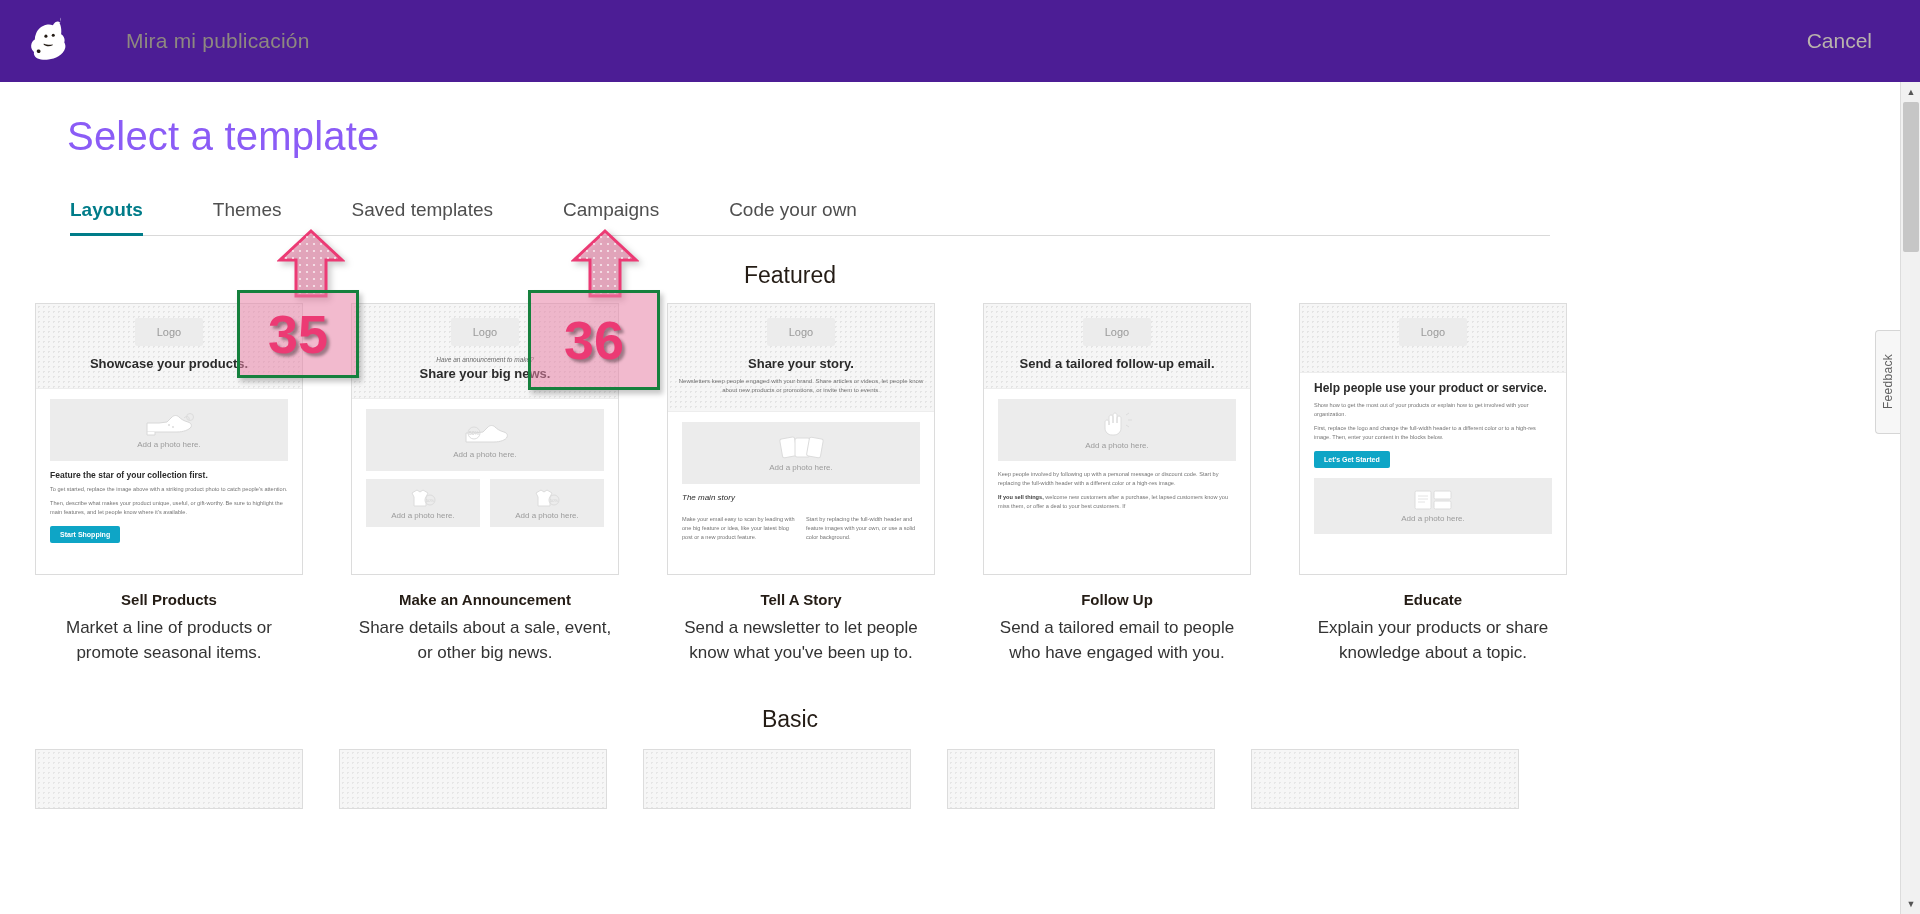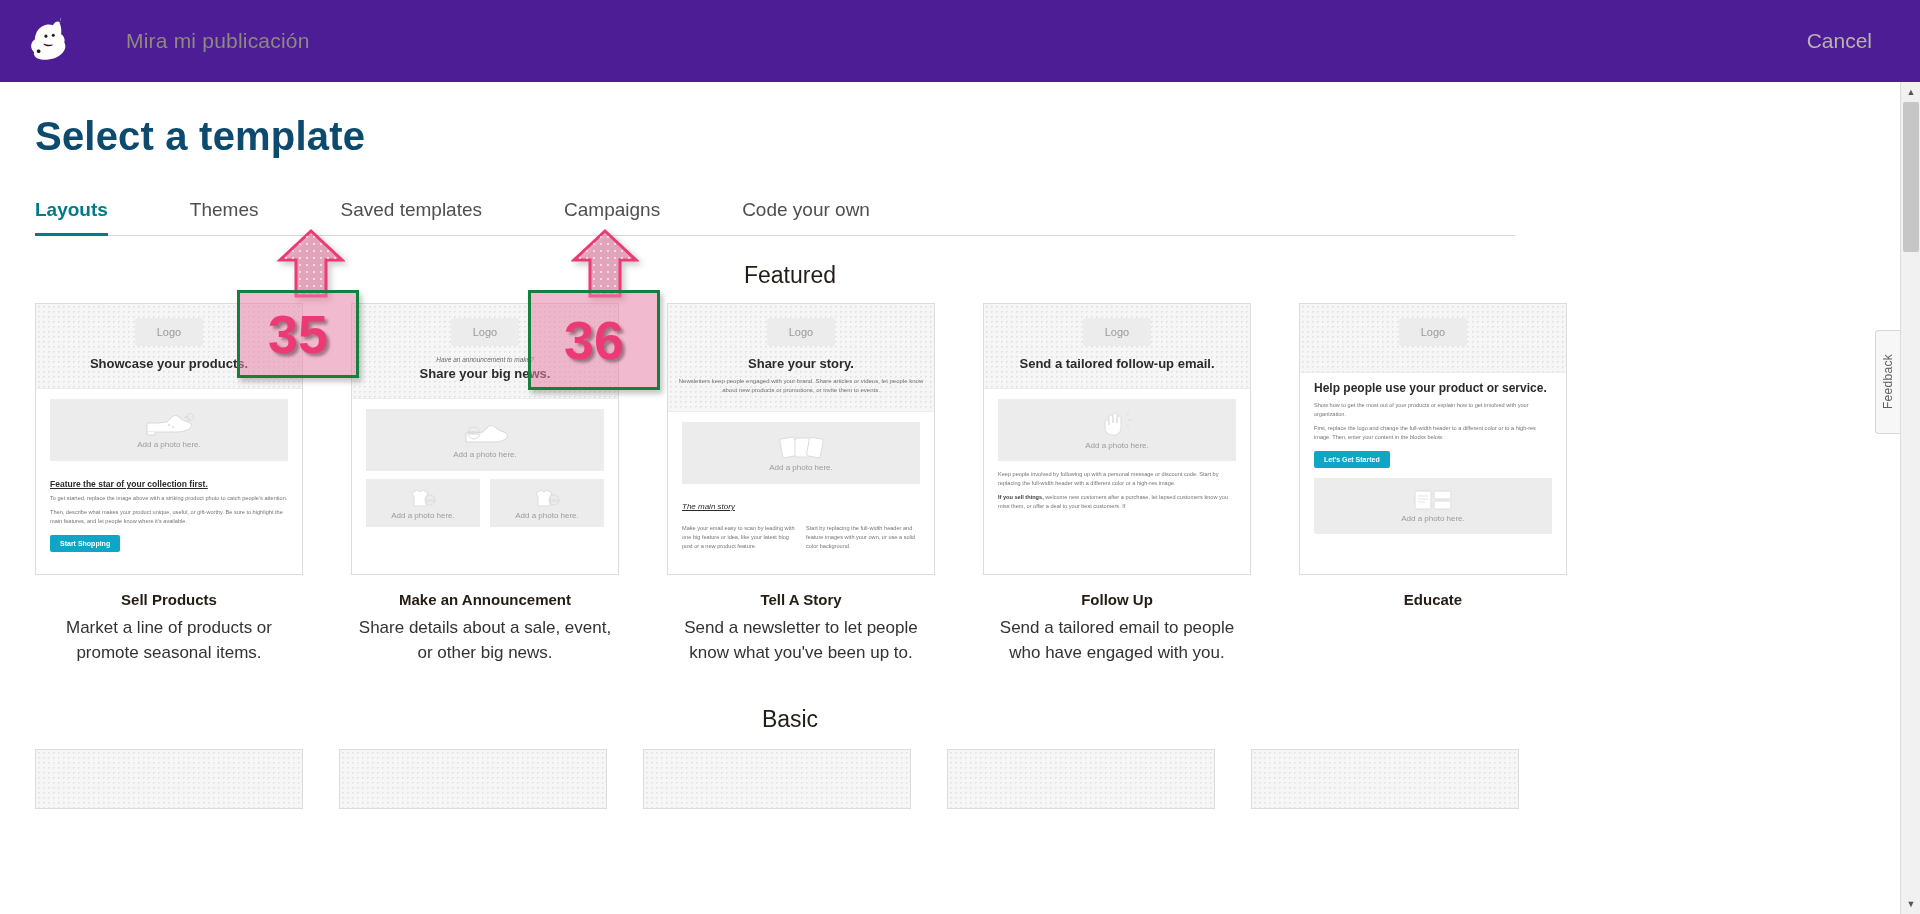--- a/index.html
+++ b/index.html
@@ -71,31 +71,33 @@
   }
 
   
   .content {
     position: absolute; top: 82px; left: 0;
     width: 1545px; height: 832px;
     padding-left: 35px;
   }
   .page-title {
     margin-top: 32px;
-    font-size: 40px; font-weight: 700; color: #0c4a6e;
+    font-size: 40px; font-weight: 400; color: #8b5cf6;
     letter-spacing: .2px;
+    margin-left: 32px;
   }
 
   
   .tabs {
     margin-top: 40px;
     display: flex; align-items: flex-start;
-    gap: 16px;
+    gap: 4px;
     border-bottom: 1px solid #d9d9d9;
     width: 1480px;
+    margin-left: 35px;
   }
   .tab {
     font-size: 19px;
     color: #4f4f4f;
     padding: 0 0 14px 0;
     margin-right: 66px;
     cursor: pointer;
     position: relative;
     white-space: nowrap;
   }
@@ -163,22 +165,21 @@
     height: 62px;
     display: flex; flex-direction: column;
     align-items: center; justify-content: center;
     gap: 2px;
     text-align: center;
   }
   .photo-ph .cap { font-size: 8px; color: #9b9b9b; }
   .photo-ph svg { display: block; }
   .body-h {
     font-size: 8.5px; font-weight: 700; color: #2b2b2b;
-    margin-top: 18px;
-    text-decoration: underline;
+    margin-top: 9px;
   }
   .body-p {
     font-size: 5.6px; color: #757575; line-height: 1.6;
     margin-top: 5px;
   }
   .body-p b { color: #3d3d3d; }
   .cta {
     display: inline-block;
     background: #0ea5c6; color: #fff;
     font-size: 7px; font-weight: 700;
@@ -410,20 +411,21 @@
               <rect x="3" y="3" width="16" height="18" rx="1.5" fill="#fff" stroke="#dcdcdc" stroke-width="1"></rect>
               <rect x="22" y="3" width="17" height="8" rx="1.5" fill="#fff" stroke="#dcdcdc" stroke-width="1"></rect>
               <rect x="22" y="13" width="17" height="8" rx="1.5" fill="#fff" stroke="#dcdcdc" stroke-width="1"></rect>
               <path d="M6 8h10M6 11h10M6 14h7" stroke="#e4e4e4" stroke-width="1"></path>
             </svg>
             <div class="cap">Add a photo here.</div>
           </div>
         </div>
       </div>
       <div class="card-title">Educate</div>
+      <div class="card-desc">Explain your products or share knowledge about a topic.</div>
     </div>
 
   </div>
 
   <h2 class="section-title basic-title">Basic</h2>
   <div class="basic-row">
     <div class="basic-card"></div>
     <div class="basic-card"></div>
     <div class="basic-card"></div>
     <div class="basic-card"></div>

